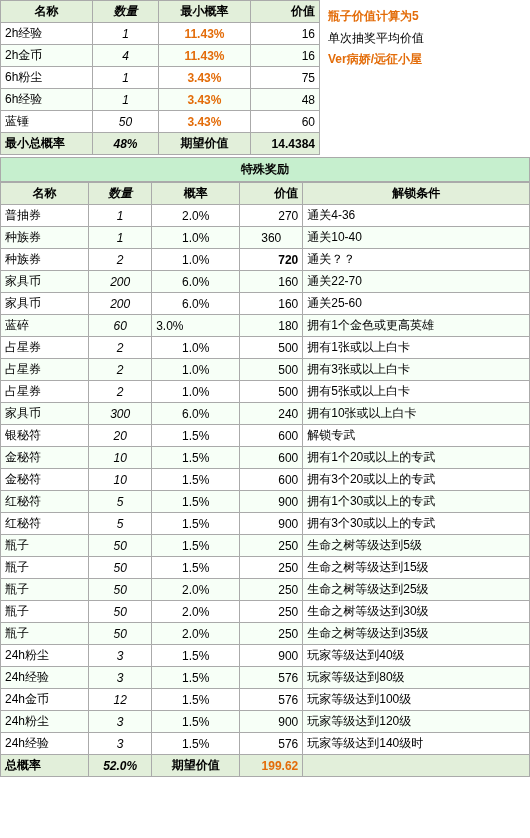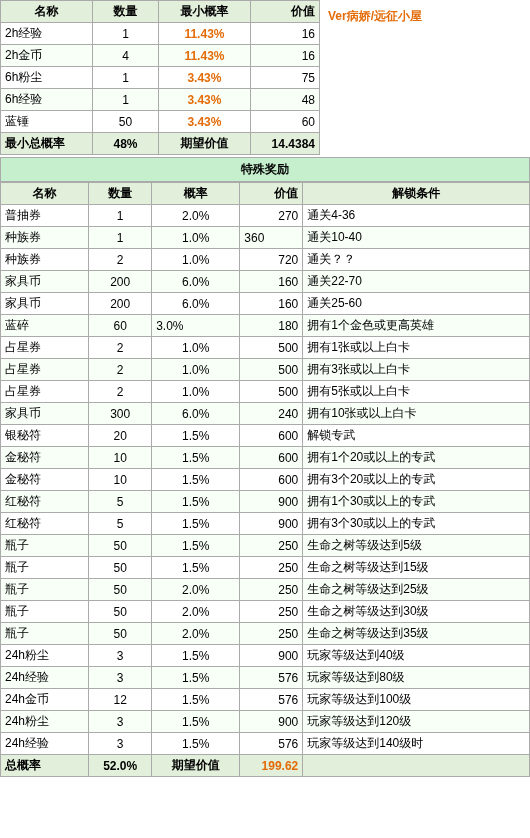--- a/index.html
+++ b/index.html
@@ -26,21 +26,21 @@
       white-space: nowrap;
     }
     th {
       background: #e2efda;
       text-align: center;
     }
     td {
       background: #fff;
     }
     .col-name { width: 70px; }
-    .col-num { width: 50px; text-align: center; }
+    .col-num { width: 50px; text-align: center; font-style: italic; }
     .col-prob { width: 70px; text-align: center; }
     .col-val { width: 50px; text-align: right; }
     .col-unlock { width: 180px; }
     .wrapper {
       position: relative;
     }
     .top-section {
       display: flex;
     }
     .basic-table-wrap {
@@ -119,20 +119,22 @@
           <tr class="footer-row">
             <td class="col-name">最小总概率</td>
             <td class="col-num">48%</td>
             <td class="col-prob">期望价值</td>
             <td class="col-val">14.4384</td>
           </tr>
         </tfoot>
       </table>
     </div>
     <div class="side-info">
+      <div class="orange">瓶子价值计算为5</div>
+      <div>单次抽奖平均价值</div>
       <div class="orange">Ver病娇/远征小屋</div>
     </div>
   </div>
 
   <div class="special-section">
     <div class="section-header">特殊奖励</div>
     <table>
       <thead>
         <tr>
           <th class="col-name">名称</th>
@@ -147,28 +149,28 @@
       <td class="col-name">普抽券</td>
       <td class="col-num" style="text-align:center;">1</td>
       <td class="col-prob" style="text-align:center;">2.0%</td>
       <td class="col-val" style="text-align:right;">270</td>
       <td class="col-unlock">通关4-36</td>
     </tr>
           <tr style="background: rgb(240, 255, 240);">
       <td class="col-name">种族券</td>
       <td class="col-num" style="text-align:center;">1</td>
       <td class="col-prob" style="text-align:center;">1.0%</td>
-      <td class="col-val" style="text-align:left;">360</td>
+      <td class="col-val" style="text-align:center;">360</td>
       <td class="col-unlock">通关10-40</td>
     </tr>
           <tr style="background: rgb(255, 255, 255);">
       <td class="col-name">种族券</td>
       <td class="col-num" style="text-align:center;">2</td>
       <td class="col-prob" style="text-align:center;">1.0%</td>
-      <td class="col-val" style="text-align:right;">720</td>
+      <td class="col-val" style="text-align:right;font-weight:bold;">720</td>
       <td class="col-unlock">通关？？</td>
     </tr>
           <tr style="background: rgb(240, 255, 240);">
       <td class="col-name">家具币</td>
       <td class="col-num" style="text-align:center;">200</td>
       <td class="col-prob" style="text-align:center;">6.0%</td>
       <td class="col-val" style="text-align:right;">160</td>
       <td class="col-unlock">通关22-70</td>
     </tr>
           <tr style="background: rgb(255, 255, 255);">

